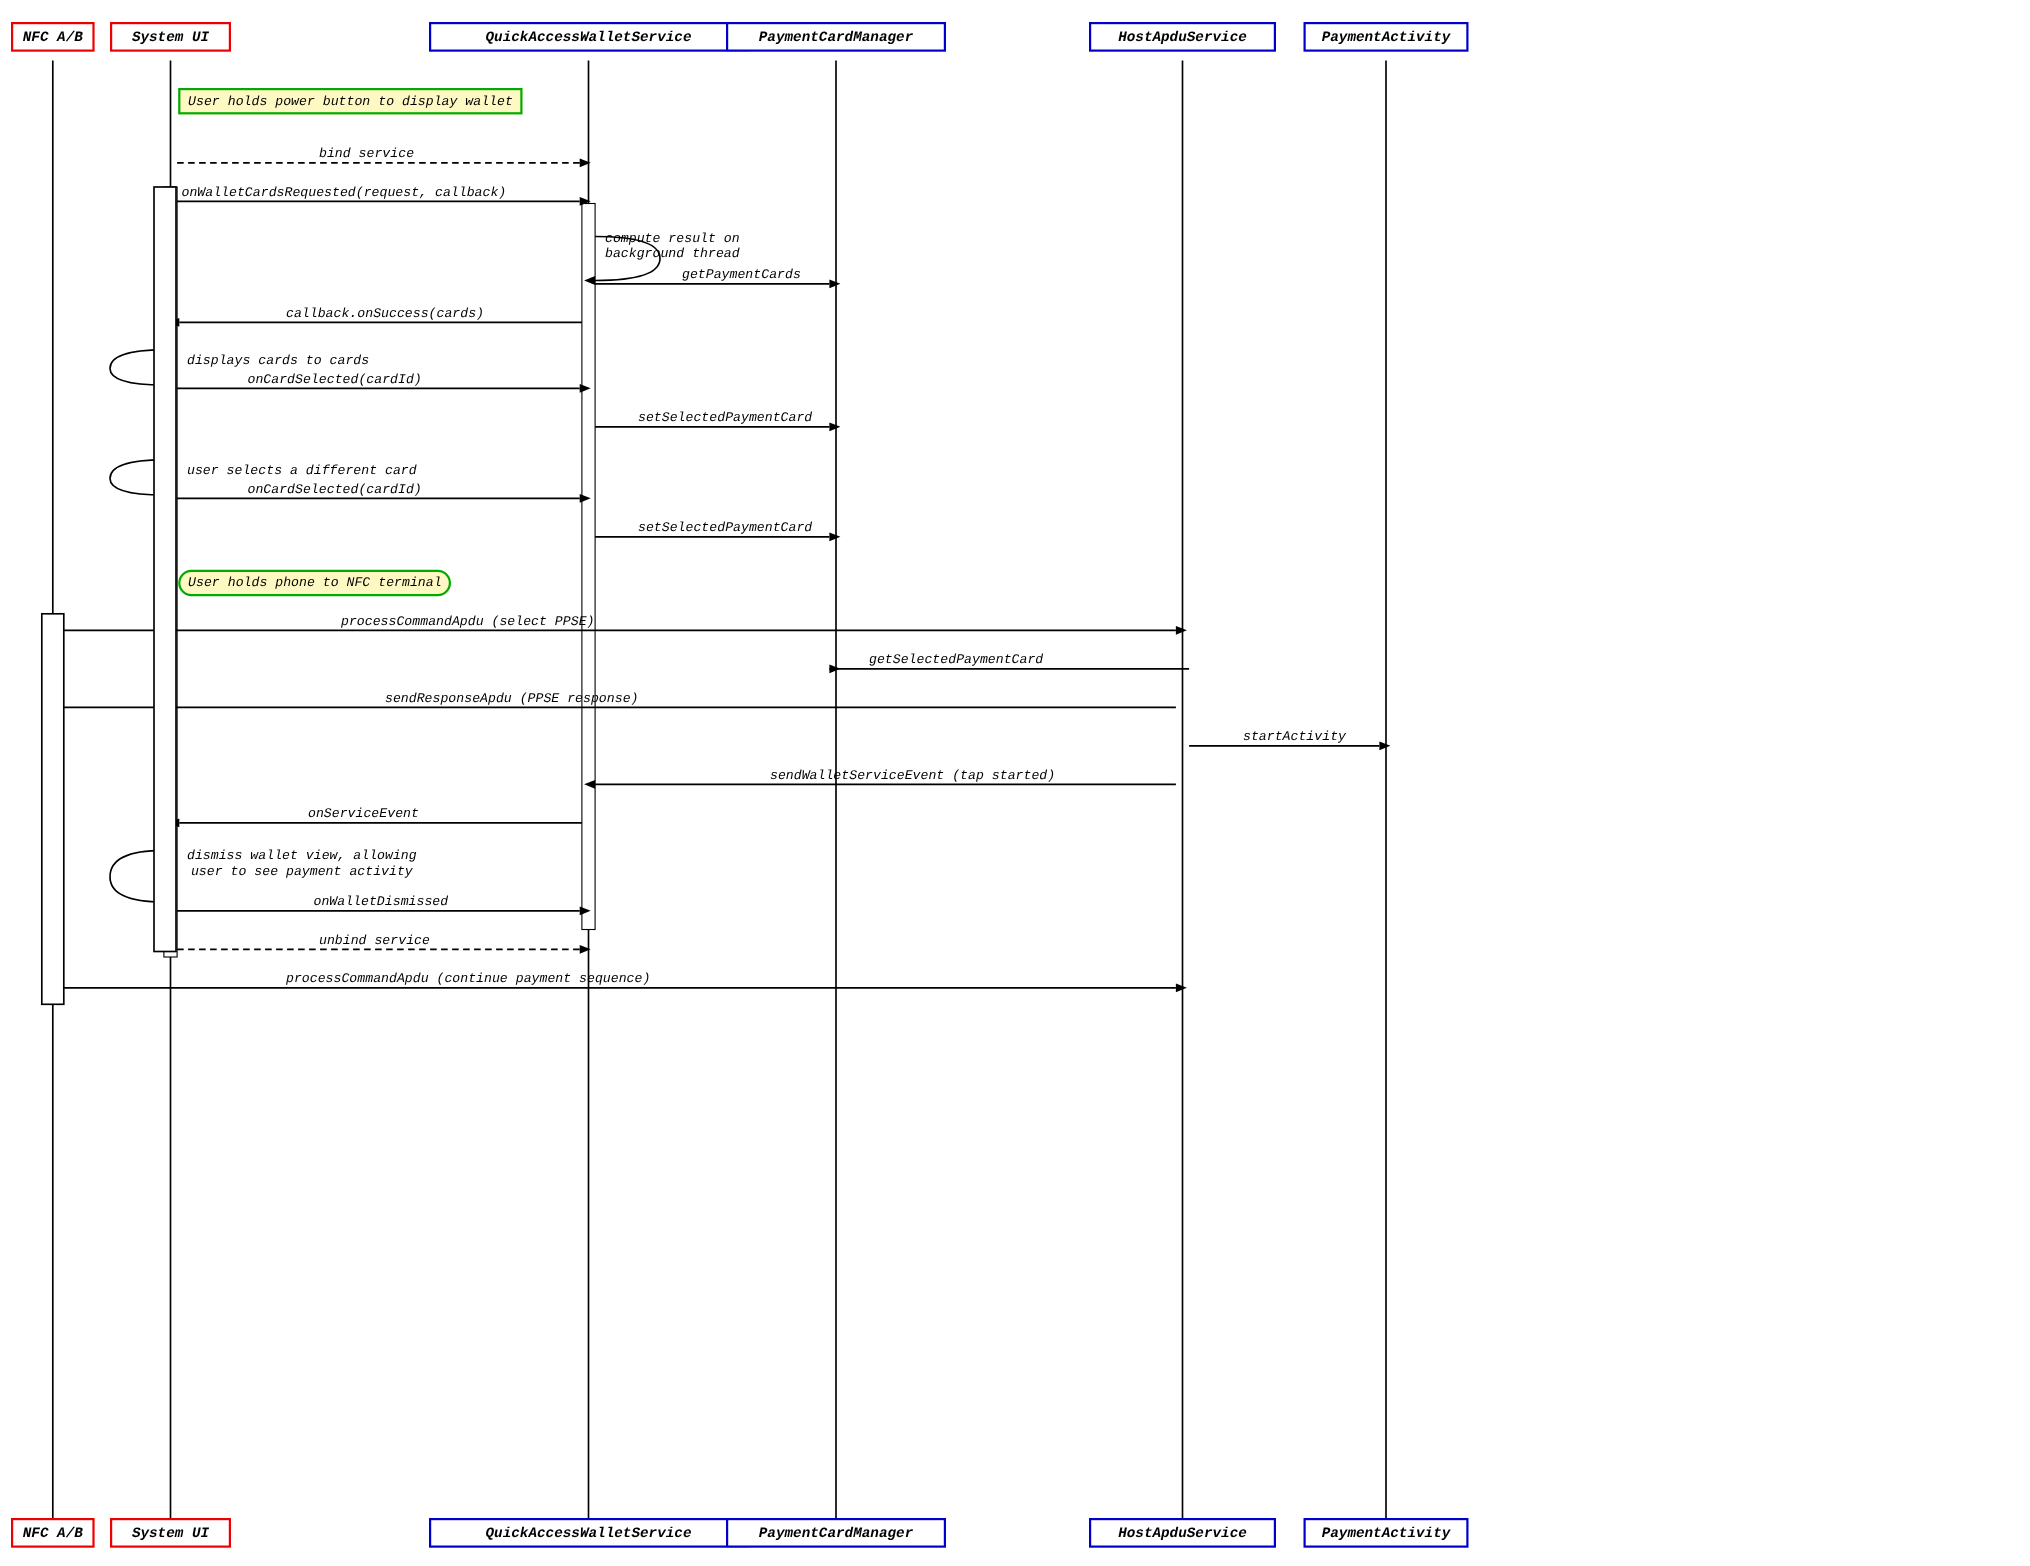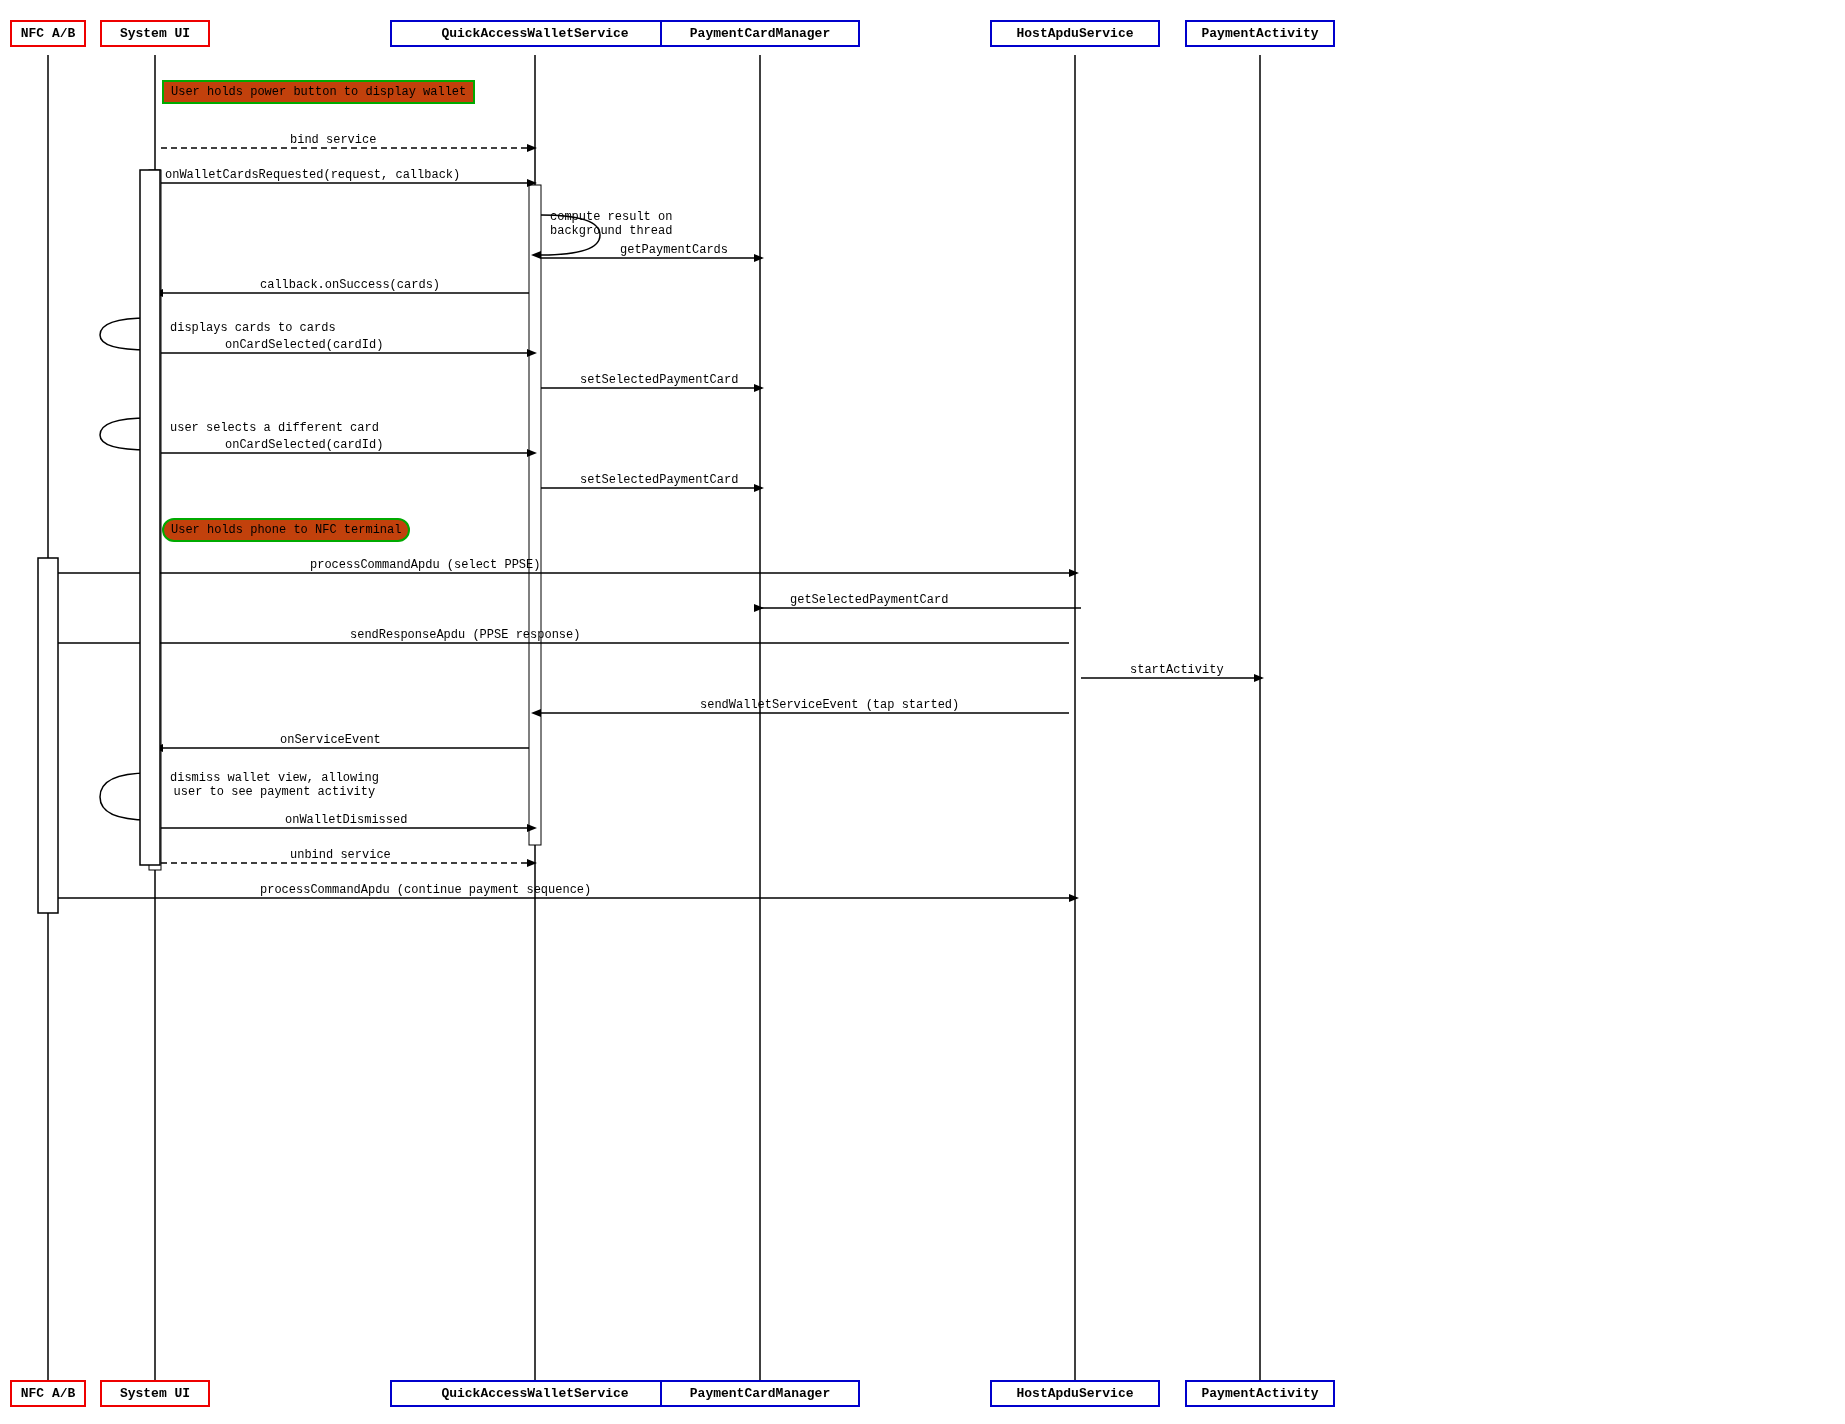--- a/index.html
+++ b/index.html
@@ -9,39 +9,40 @@
       font-size: 13px;
       width: 1845px;
       min-height: 1424px;
       position: relative;
       overflow: hidden;
     }
     .diagram-container {
       position: relative;
       width: 1845px;
       height: 1424px;
+      font-style: italic;
     }
     .actor-box {
       position: absolute;
       border: 2px solid;
       padding: 4px 8px;
       background: #fff;
       font-family: 'Courier New', Courier, monospace;
       font-size: 13px;
       font-weight: bold;
       white-space: nowrap;
       text-align: center;
     }
     .actor-red { border-color: #e00; color: #000; }
     .actor-blue { border-color: #00c; color: #000; }
     .note-box {
       position: absolute;
       border: 2px solid #0a0;
       padding: 3px 7px;
-      background: #c2410c;
+      background: #fef9c3;
       font-size: 12px;
       font-family: 'Courier New', Courier, monospace;
     }
     .arrow-label {
       position: absolute;
       font-family: 'Courier New', Courier, monospace;
       font-size: 12px;
       white-space: nowrap;
     }
     svg.arrows {

